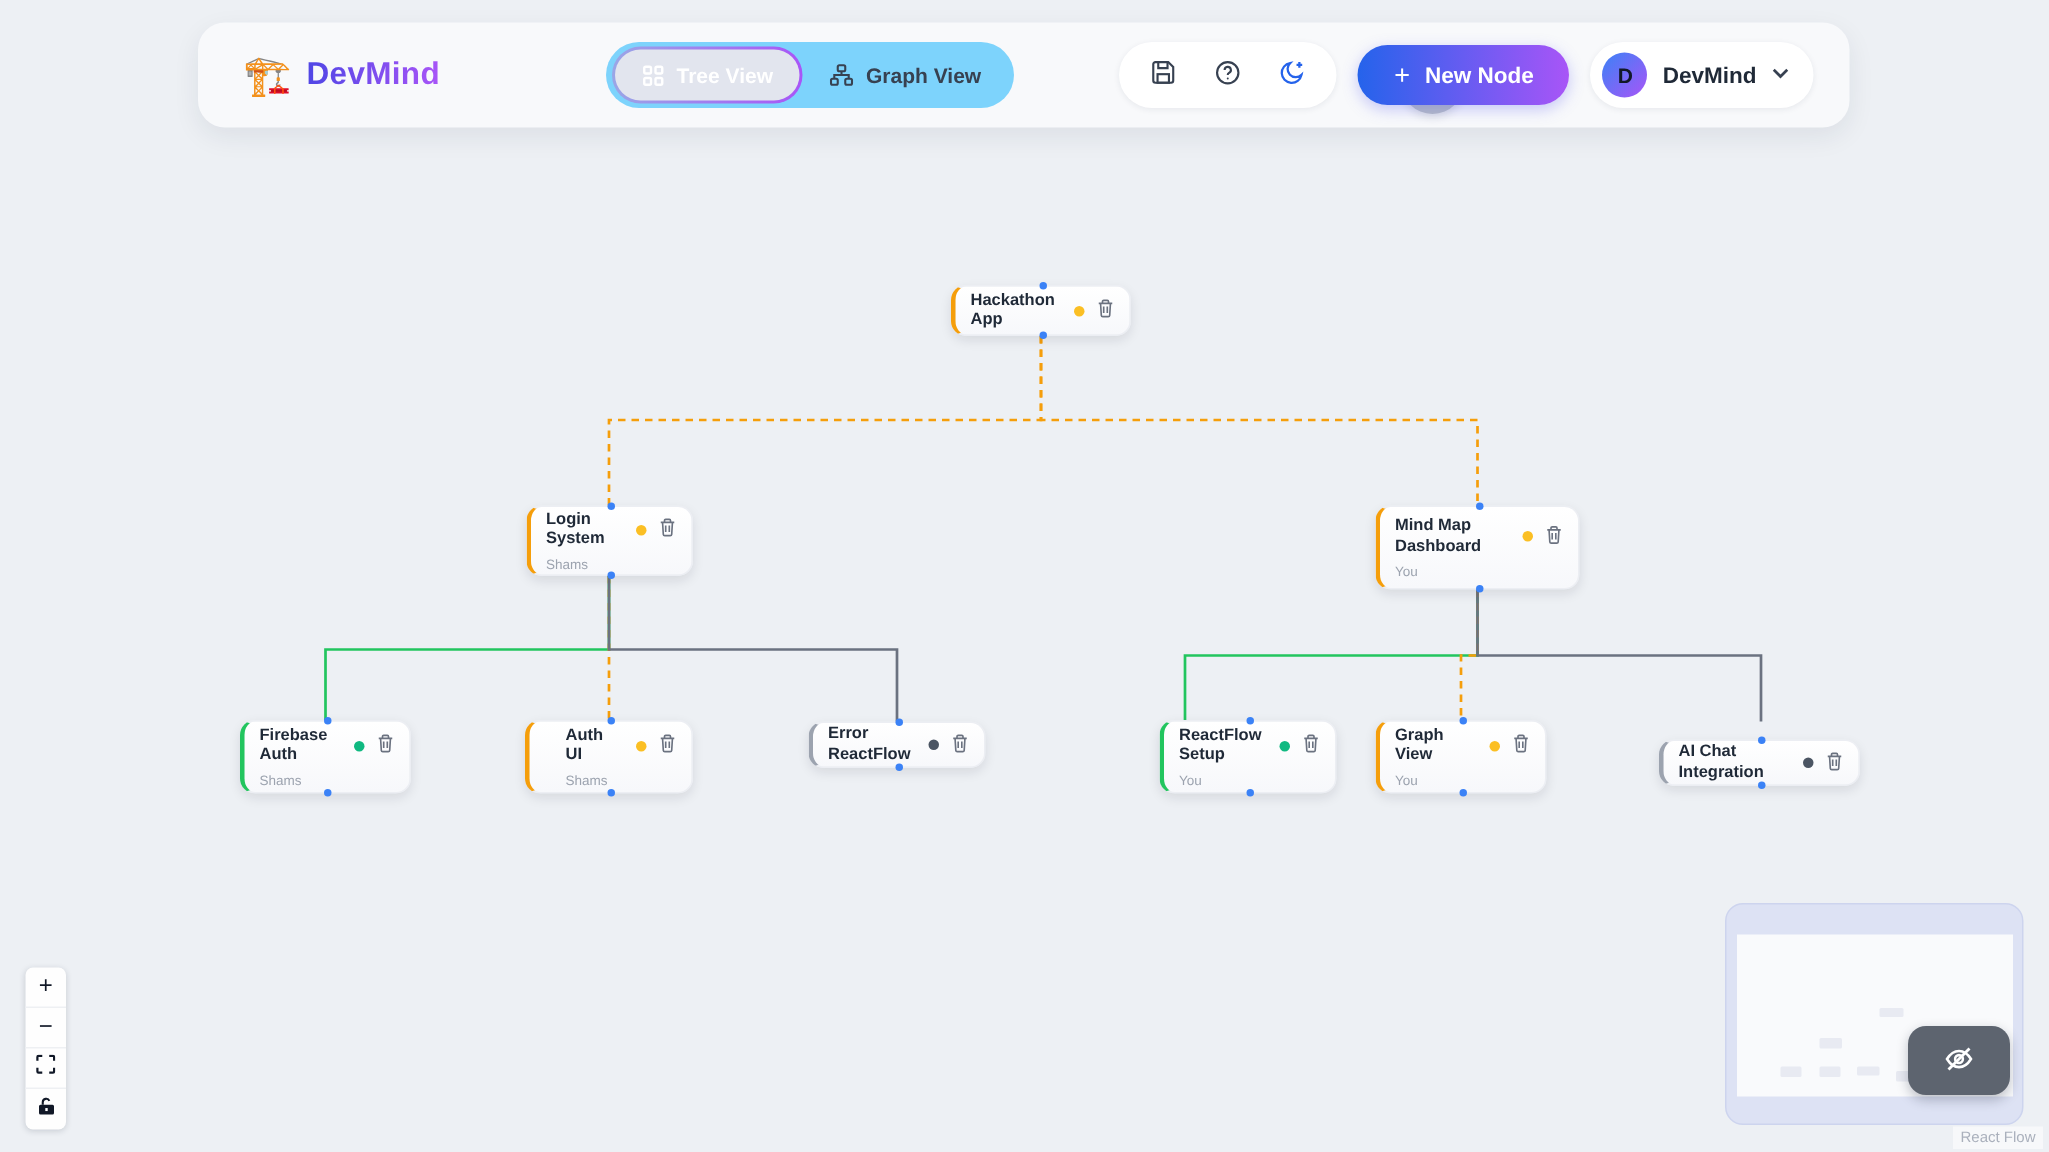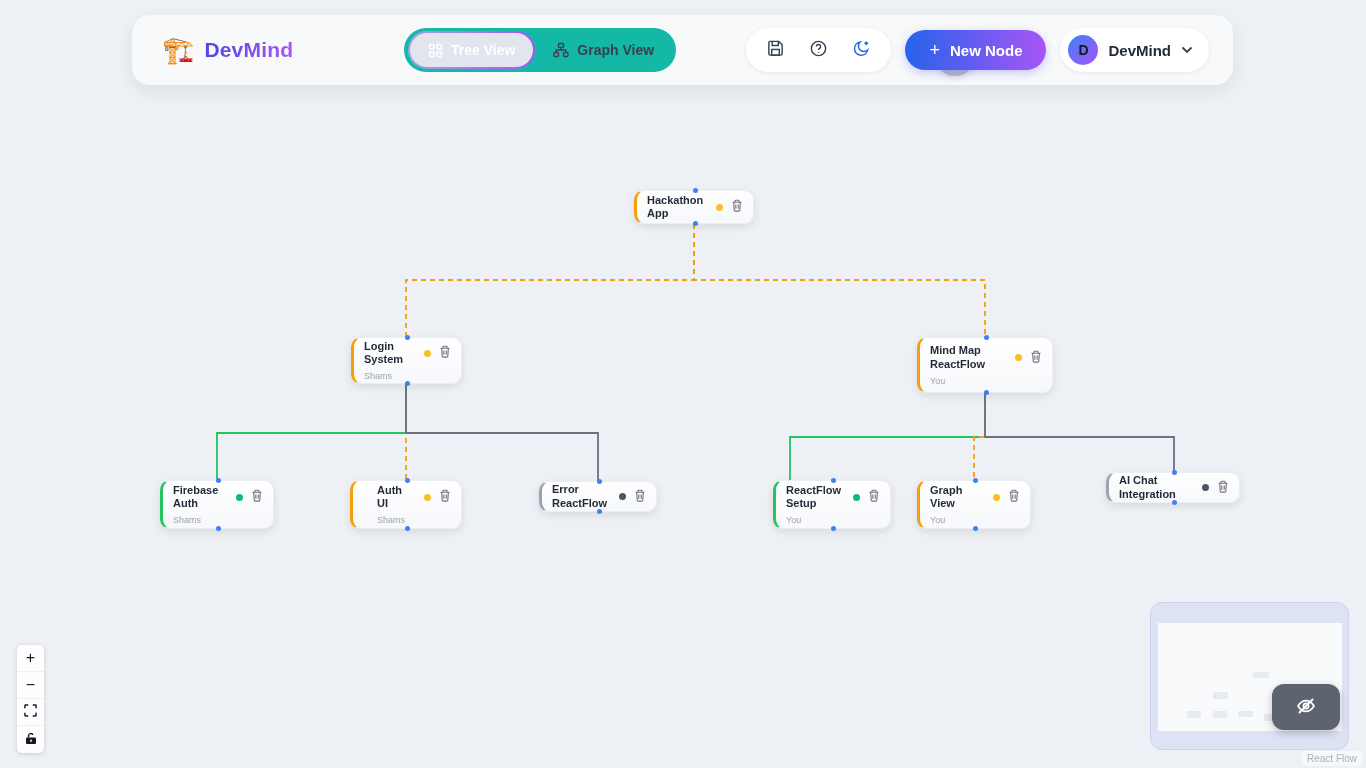--- a/index.html
+++ b/index.html
@@ -14,21 +14,21 @@
     display:flex; align-items:center;
   }
   .logo-group { display:flex; align-items:center; gap:10px; margin-left:30px; }
   .logo-emoji { font-size:26px; line-height:1; }
   .logo-text { font-size:21px; font-weight:bold; letter-spacing:.2px;
     background:linear-gradient(90deg,#4f46e5,#a855f7);
     -webkit-background-clip:text; background-clip:text; color:transparent; }
 
   .view-toggle {
     position:absolute; left:272px; top:13px; height:44px;
-    background:#14b8a6; border-radius:24px; display:flex; align-items:center; padding:4px;
+    background:#7dd3fc; border-radius:24px; display:flex; align-items:center; padding:4px;
   }
   .toggle-btn { display:flex; align-items:center; gap:8px; border:none; cursor:pointer;
     border-radius:20px; font-size:14px; font-weight:bold; background:transparent; color:#374151;
     padding:9px 18px; font-family:inherit; }
   .toggle-active-ring { background:linear-gradient(90deg,#9aa6e6,#a855f7); padding:2px; border-radius:22px; }
   .toggle-btn.active { background:#e2e5ee; color:#ffffff; }
   .toggle-btn svg { display:block; }
 
   .close-btn {
     position:absolute; left:530px; top:6px; width:42px; height:42px; border-radius:50%;
@@ -216,21 +216,21 @@
           </svg>
         </span>
       </button>
     </div>
     <div class="node-subtitle subtitle">Shams</div>
     <span class="handle bottom"></span>
   </div>
     <div class="flow-node" style="left: 917px; top: 337px; width: 136px; height: 56px; border-left-color: rgb(245, 158, 11);">
     <span class="handle top"></span>
     <div class="node-row">
-      <span class="node-title title">Mind Map ReactFlow</span>
+      <span class="node-title title">Mind Map Dashboard</span>
       <span class="status-dot dot" style="background: rgb(251, 191, 36);"></span>
       <button class="trash-btn">
         <span>
           <svg width="12" height="13" viewBox="0 0 12 13" fill="none" stroke="#6b7280" stroke-width="1.1">
             <path d="M1.5 3.2 h9 M4 3.2 V2 a.8.8 0 0 1 .8-.8 h2.4 a.8.8 0 0 1 .8.8 v1.2 M2.7 3.2 l.5 8 a1 1 0 0 0 1 .9 h3.6 a1 1 0 0 0 1-.9 l.5-8"></path>
             <path d="M4.8 5.4 v4.3 M7.2 5.4 v4.3"></path>
           </svg>
         </span>
       </button>
     </div>
@@ -315,21 +315,21 @@
           <svg width="12" height="13" viewBox="0 0 12 13" fill="none" stroke="#6b7280" stroke-width="1.1">
             <path d="M1.5 3.2 h9 M4 3.2 V2 a.8.8 0 0 1 .8-.8 h2.4 a.8.8 0 0 1 .8.8 v1.2 M2.7 3.2 l.5 8 a1 1 0 0 0 1 .9 h3.6 a1 1 0 0 0 1-.9 l.5-8"></path>
             <path d="M4.8 5.4 v4.3 M7.2 5.4 v4.3"></path>
           </svg>
         </span>
       </button>
     </div>
     <div class="node-subtitle subtitle">You</div>
     <span class="handle bottom"></span>
   </div>
-    <div class="flow-node" style="left: 1106px; top: 472px; width: 134px; height: 31px; border-left-color: rgb(156, 163, 175);">
+    <div class="flow-node" style="left: 1106px; top: 493px; width: 134px; height: 31px; border-left-color: rgb(156, 163, 175);">
     <span class="handle top"></span>
     <div class="node-row">
       <span class="node-title title">AI Chat Integration</span>
       <span class="status-dot dot" style="background: rgb(75, 85, 99);"></span>
       <button class="trash-btn">
         <span>
           <svg width="12" height="13" viewBox="0 0 12 13" fill="none" stroke="#6b7280" stroke-width="1.1">
             <path d="M1.5 3.2 h9 M4 3.2 V2 a.8.8 0 0 1 .8-.8 h2.4 a.8.8 0 0 1 .8.8 v1.2 M2.7 3.2 l.5 8 a1 1 0 0 0 1 .9 h3.6 a1 1 0 0 0 1-.9 l.5-8"></path>
             <path d="M4.8 5.4 v4.3 M7.2 5.4 v4.3"></path>
           </svg>

